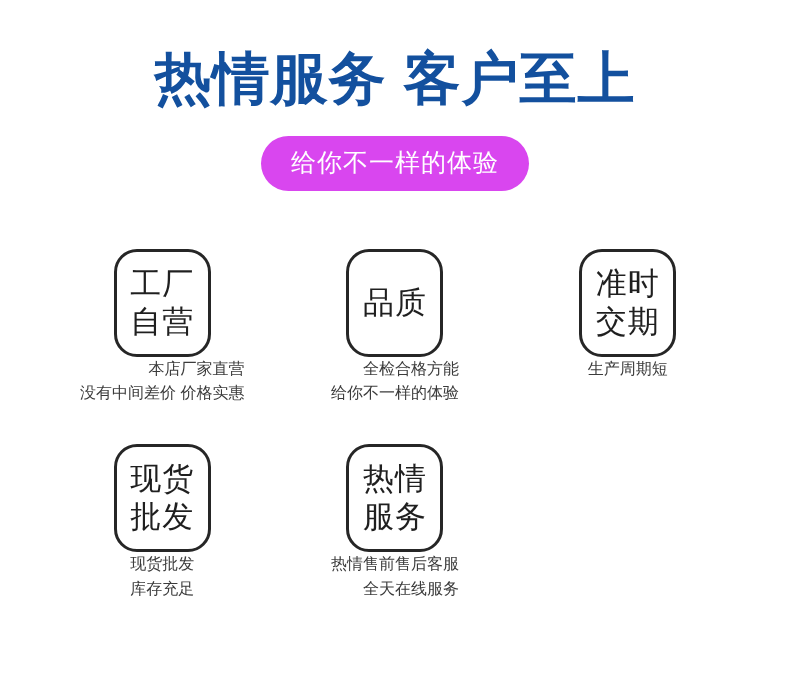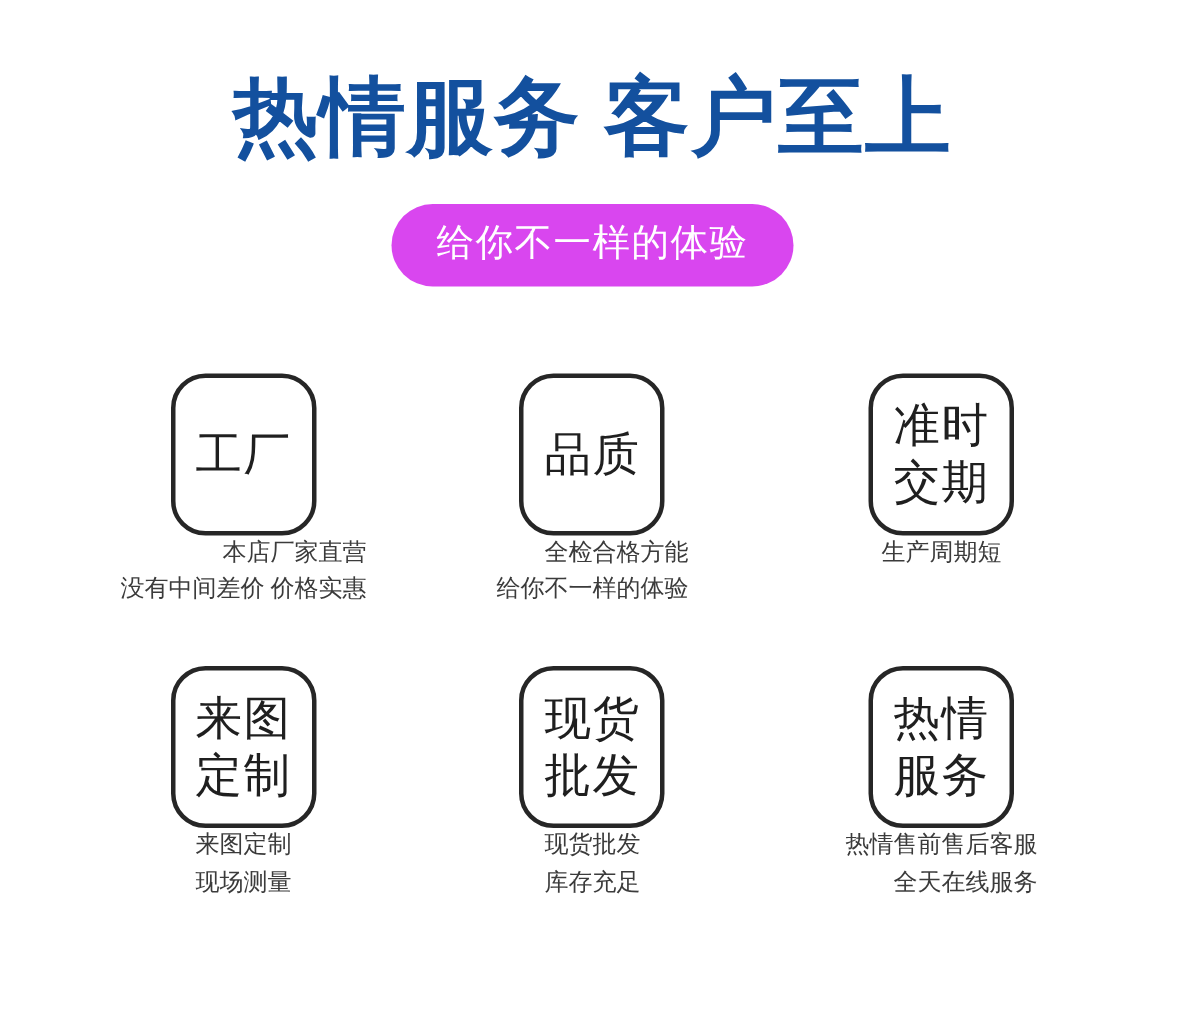--- a/index.html
+++ b/index.html
@@ -12,21 +12,20 @@
     background: #ffffff;
     font-family: "Liberation Sans", "DejaVu Sans", sans-serif;
     overflow: hidden;
   }
 
   .banner {
     position: relative;
     width: 790px;
     height: 502px;
     box-sizing: border-box;
-    font-family: Liberation Serif, serif;
   }
 
   
   .header {
     text-align: center;
     padding-top: 46px;
   }
 
   .main-title {
     font-size: 57px;
@@ -115,20 +114,21 @@
     <div class="subtitle-wrap">
       <span class="subtitle-pill">给你不一样的体验</span>
     </div>
   </div>
 
   <div class="feature-grid">
 
     <div class="feature-card">
       <div class="badge-box">
         <span class="badge-line">工厂</span>
+        <span class="badge-line">自营</span>
       </div>
       <div class="caption">
         <div class="caption-line">本店厂家直营</div>
         <div class="caption-line">没有中间差价 价格实惠</div>
       </div>
     </div>
 
     <div class="feature-card">
       <div class="badge-box">
         <span class="badge-line">品质</span>
@@ -142,30 +142,20 @@
     <div class="feature-card">
       <div class="badge-box">
         <span class="badge-line">准时</span>
         <span class="badge-line">交期</span>
       </div>
       <div class="caption">
         <div class="caption-line">生产周期短</div>
       </div>
     </div>
 
-    <div class="feature-card">
-      <div class="badge-box">
-        <span class="badge-line">来图</span>
-        <span class="badge-line">定制</span>
-      </div>
-      <div class="caption">
-        <div class="caption-line">来图定制</div>
-        <div class="caption-line">现场测量</div>
-      </div>
-    </div>
 
     <div class="feature-card">
       <div class="badge-box">
         <span class="badge-line">现货</span>
         <span class="badge-line">批发</span>
       </div>
       <div class="caption">
         <div class="caption-line">现货批发</div>
         <div class="caption-line">库存充足</div>
       </div>

